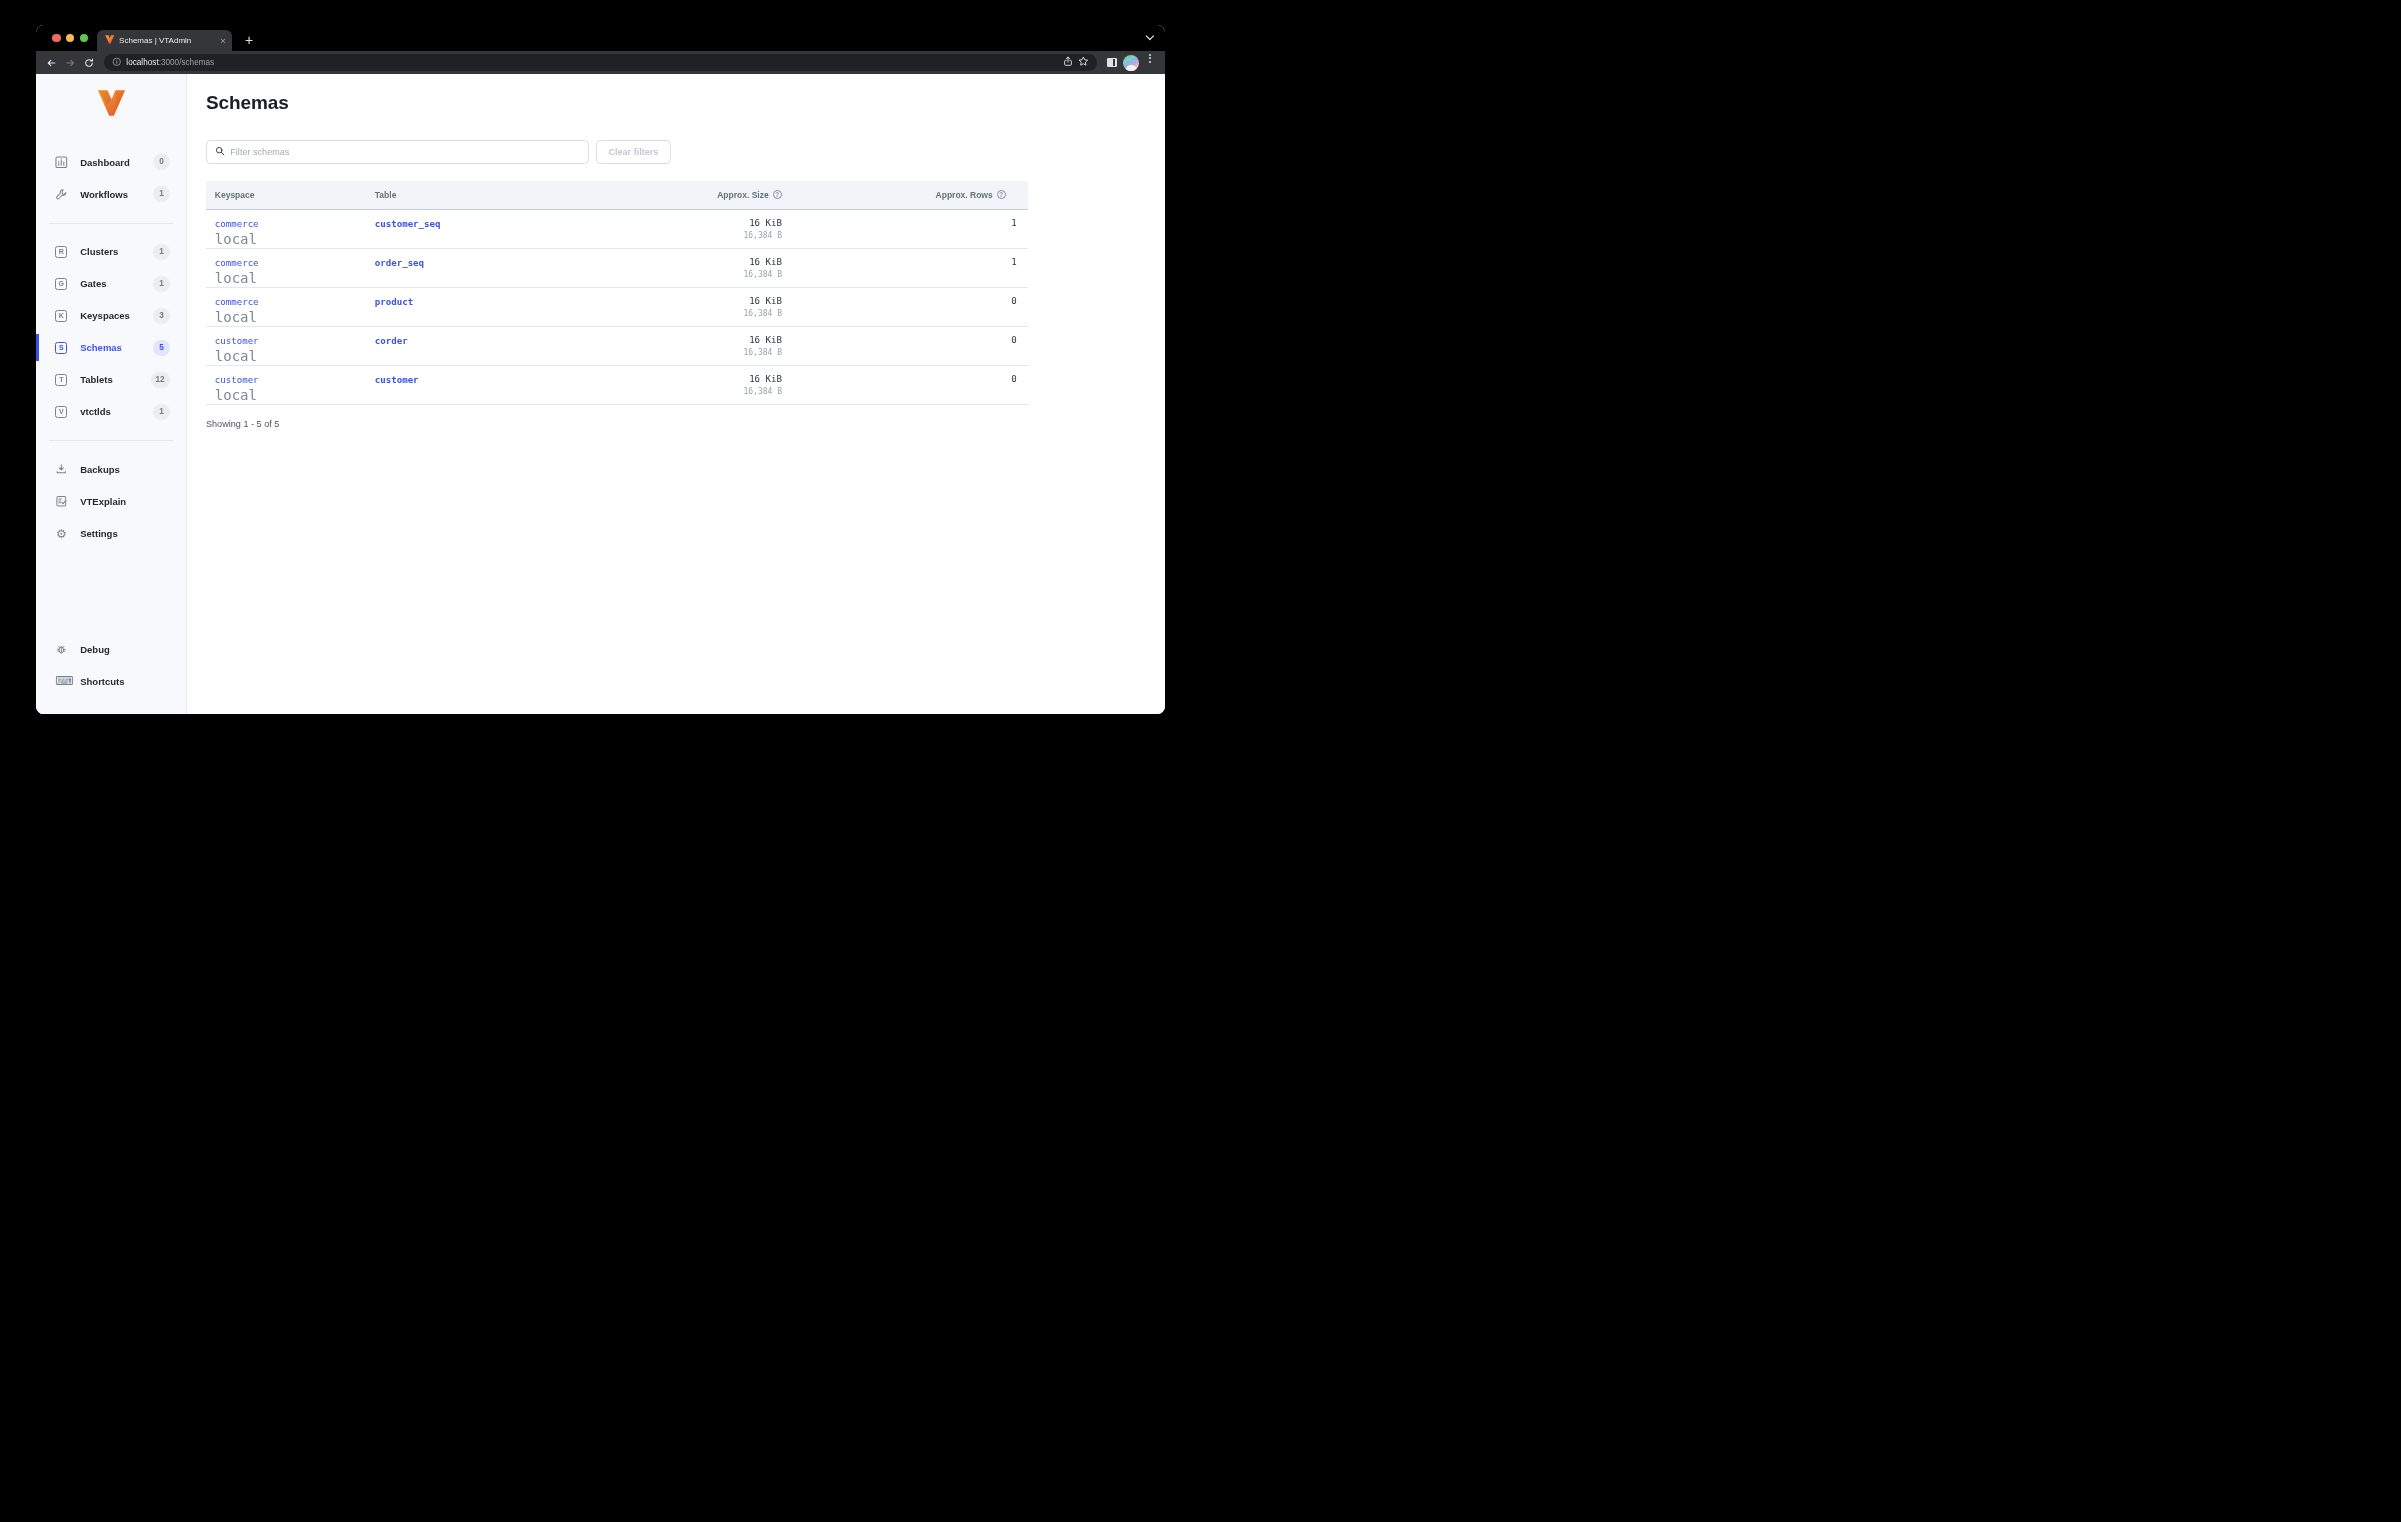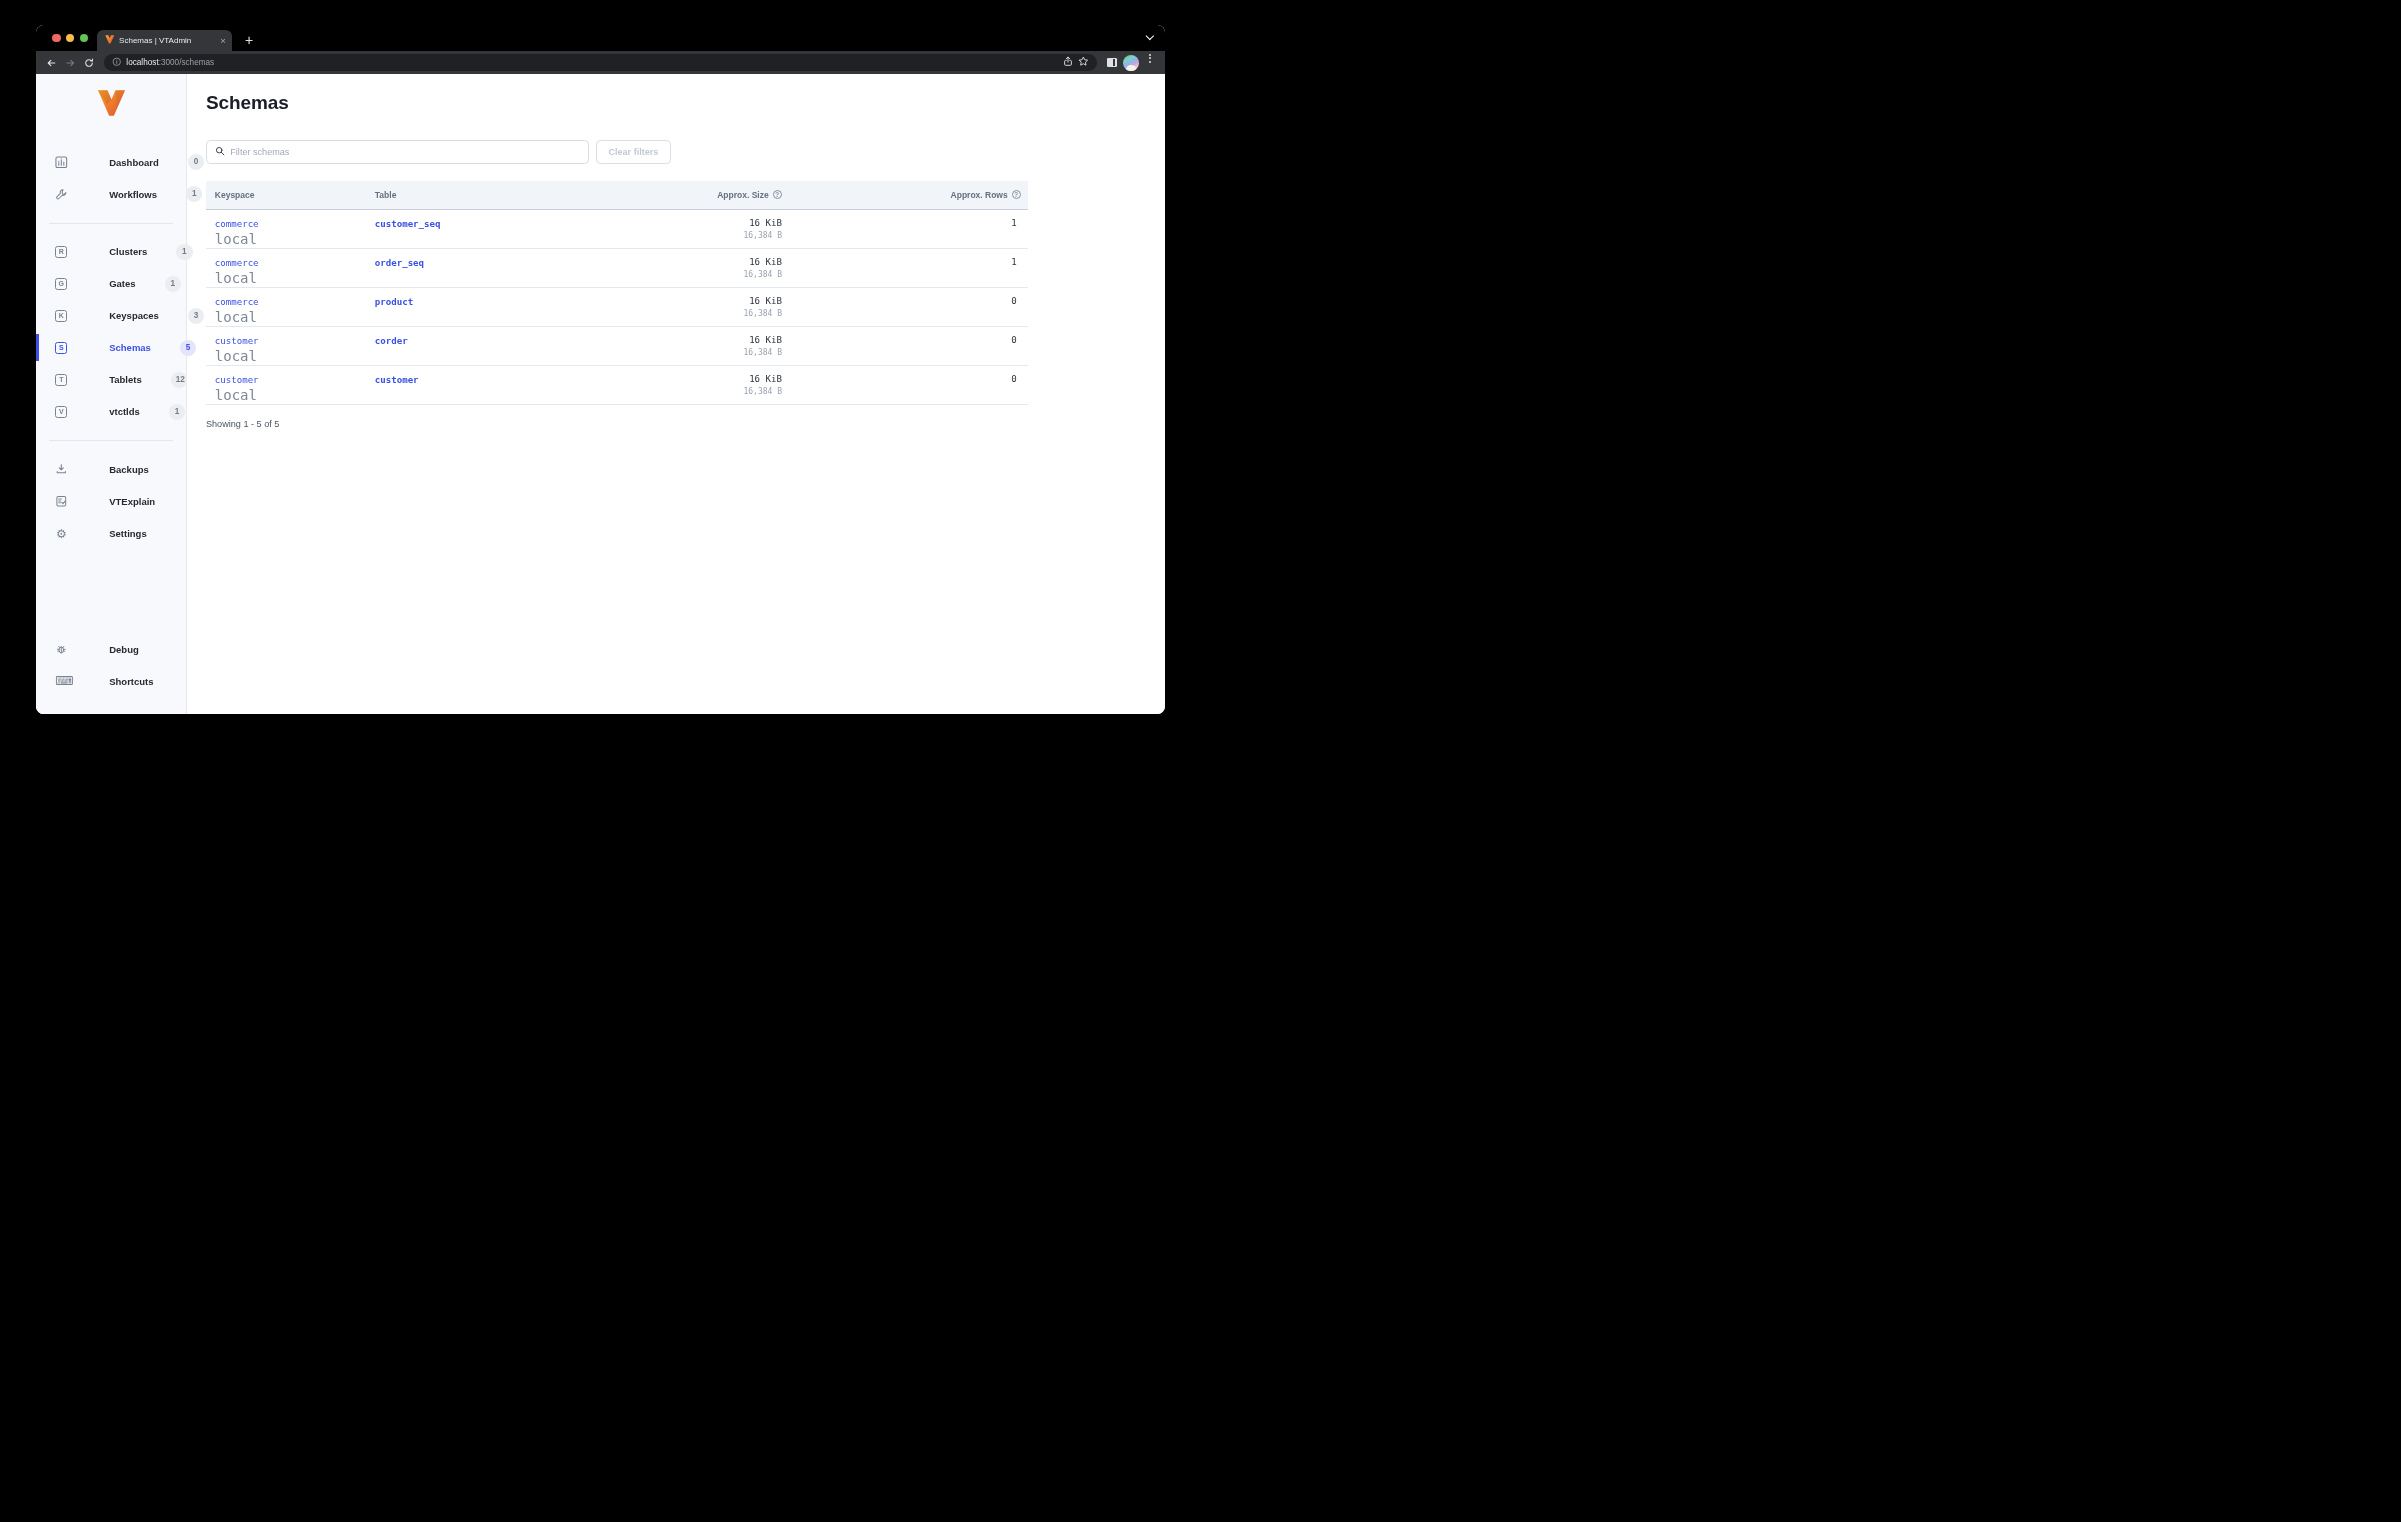--- a/index.html
+++ b/index.html
@@ -52,21 +52,21 @@
   .kebab span { width:1.9px; height:1.9px; border-radius:50%; background:#DEE1E6; }
 
   
   .content { flex:1; display:flex; min-height:0; background:#fff; }
 
   .sidebar { width:151px; flex:none; background:#F8F9FC; border-right:0.6px solid #E7E9F0;
              display:flex; flex-direction:column; }
   .logo { margin:15px auto 0; width:29px; height:28px; }
   .nav { margin-top:29px; }
   .nav-item { height:32px; display:flex; align-items:center; padding:0 16.4px 0 19px;
-              position:relative; cursor:pointer;gap:29px; }
+              position:relative; cursor:pointer; }
   .nav-icon { width:12.6px; height:12.6px; margin-right:12.6px; color:#79828F;
               display:grid; place-items:center; flex:none; font-size:12px; line-height:1; }
   .letter-box { width:12px; height:12px; border:1.3px solid currentColor; border-radius:2.5px;
                 font-size:7px; font-weight:700; display:grid; place-items:center; }
   .nav-label { font-size:9.5px; font-weight:600; color:#26292F; flex:1; }
   .nav-badge { min-width:16.4px; height:16.4px; border-radius:8.2px; background:#EBEDF1;
                color:#747C8A; font-size:8.2px; font-weight:600; display:grid;
                place-items:center; padding:0 5px; }
   .nav-item.active .nav-icon, .nav-item.active .nav-label { color:var(--accent,#3D51E4); }
   .nav-item.active::before { content:""; position:absolute; left:0; top:2.5px; bottom:2.5px;
@@ -88,21 +88,21 @@
                background:#fff; color:#C3C9D4; font-size:9.1px; font-weight:600;
                font-family:"Liberation Sans",sans-serif; }
 
   .table { margin-top:16.4px; width:822px; }
   .tr { display:grid; grid-template-columns:160px 214px 202px 246px; align-items:start; }
   .thead { background:#F1F4F8; border-bottom:1.3px solid #C8CEDA; height:29px;
            align-items:center; }
   .th { font-size:8.5px; font-weight:700; color:#66707F; }
   .th.c1 { padding-left:8.8px; } .th.c2 { padding-left:8.8px; }
   .th.right { display:flex; justify-content:flex-end; align-items:center; gap:3.8px; }
-  .th.c4 { padding-right:7px; }
+  .th.c4 { padding-right:22px; }
   .help { width:9.5px; height:9.5px; border-radius:50%; border:0.9px solid #8892A0;
           color:#8892A0; font-size:6.3px; font-weight:700; display:grid;
           place-items:center; line-height:1; }
   .row { height:39px; border-bottom:0.6px solid #E5E9EF; padding-top:8.2px; }
   .mono { font-family:"DejaVu Sans Mono", monospace; }
   .ks-link, .tbl-link { color:var(--link,#3B51E3); font-size:9.1px; cursor:pointer;
                         text-decoration:none; display:inline-block; }
   .tbl-link { font-weight:700; }
   .cell.c1 { padding-left:8.8px; } .cell.c2 { padding-left:8.8px; }
   .cluster { color:#7E8798; font-size:14px; margin-top:2.5px; }

